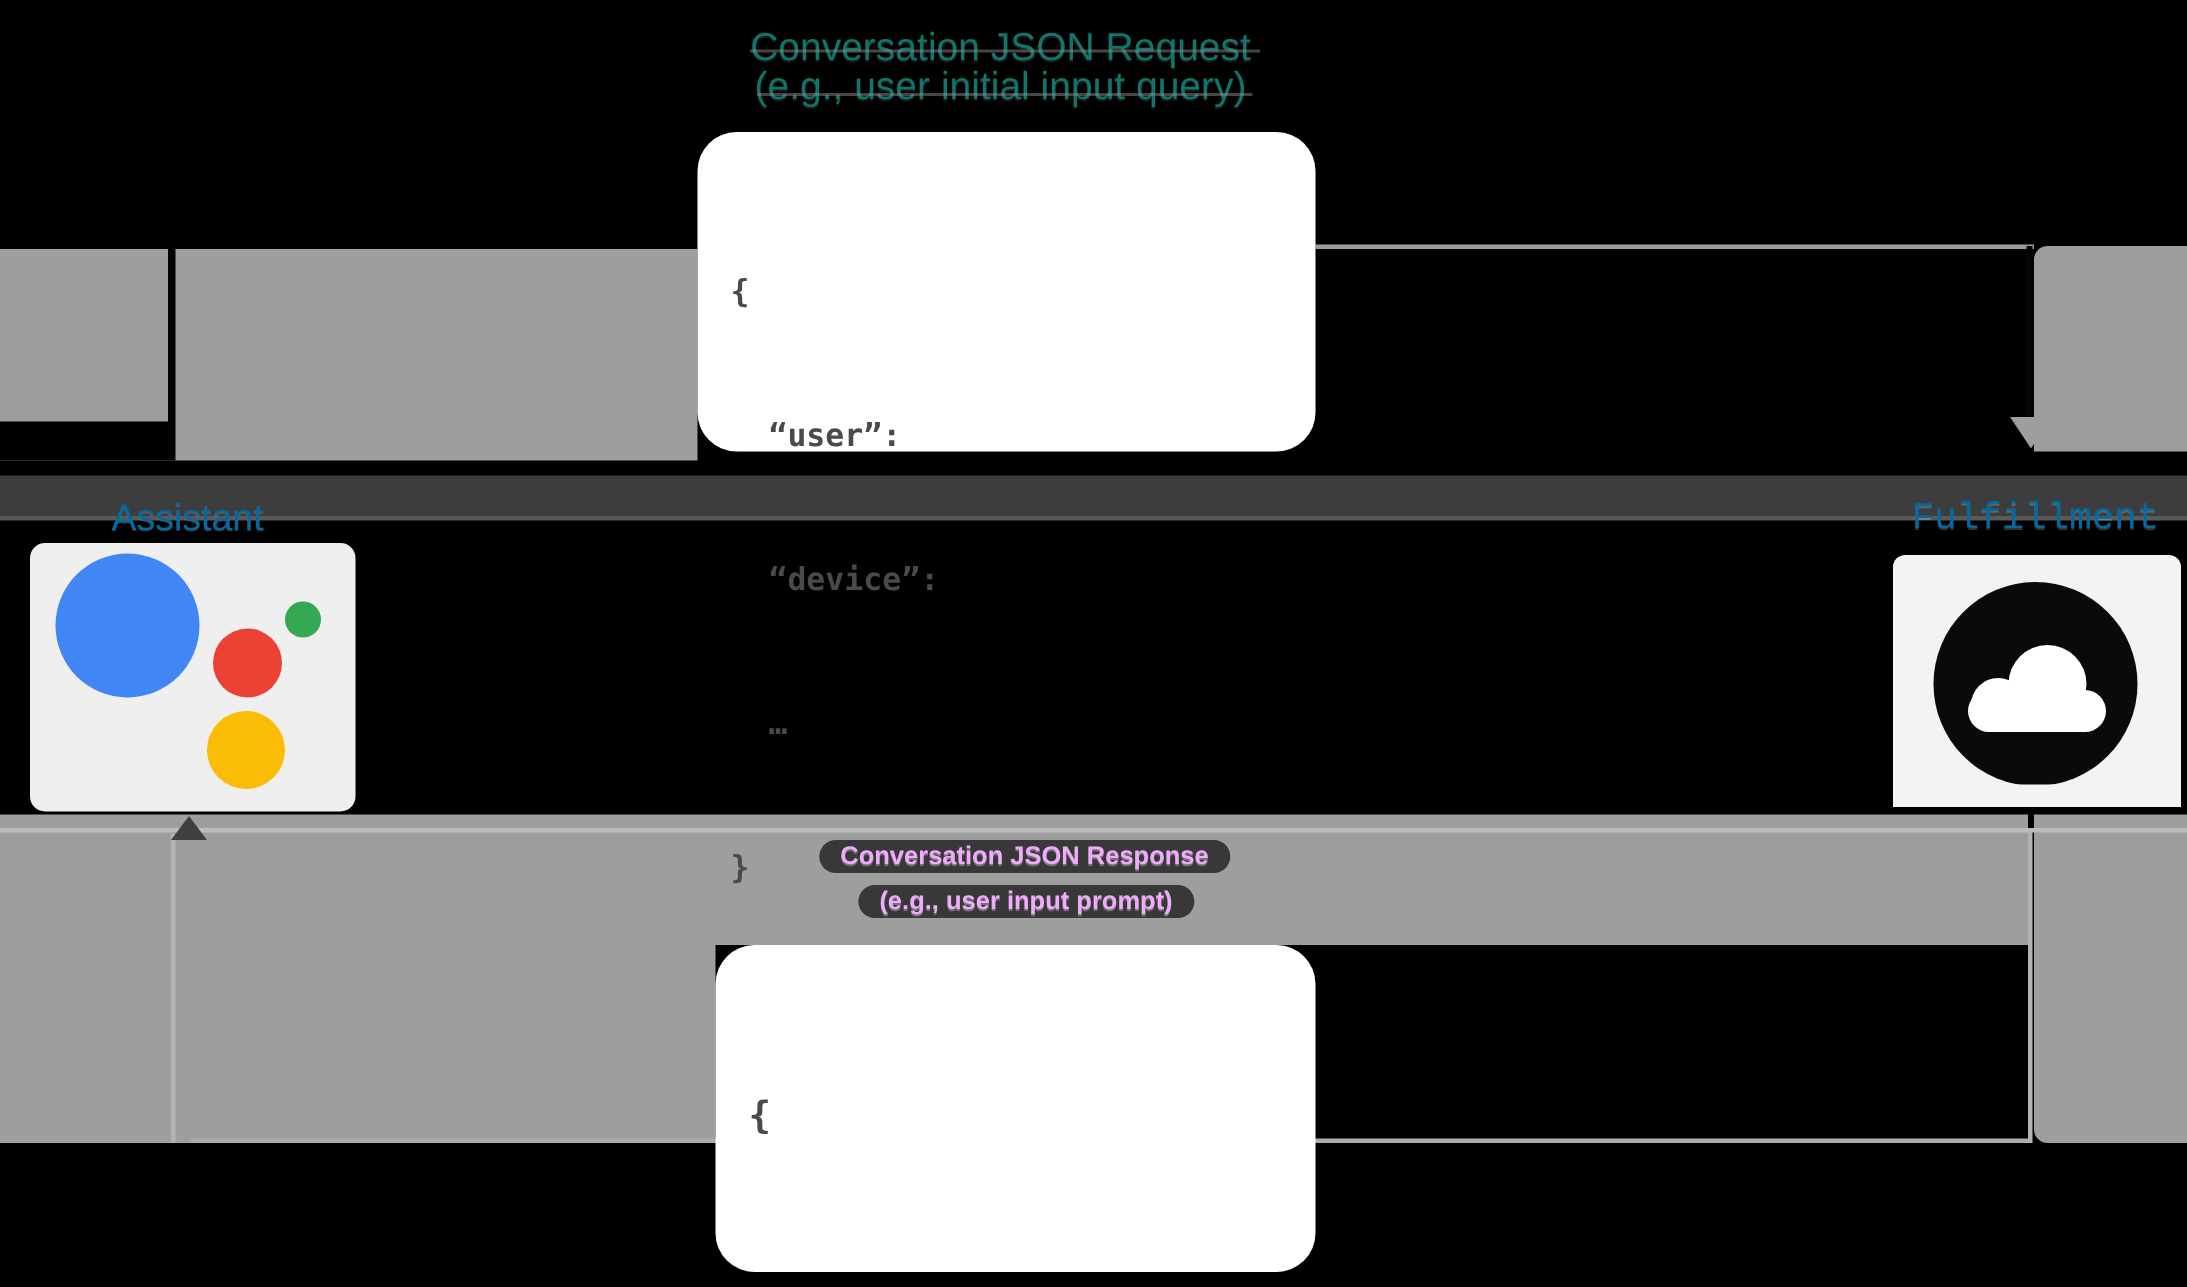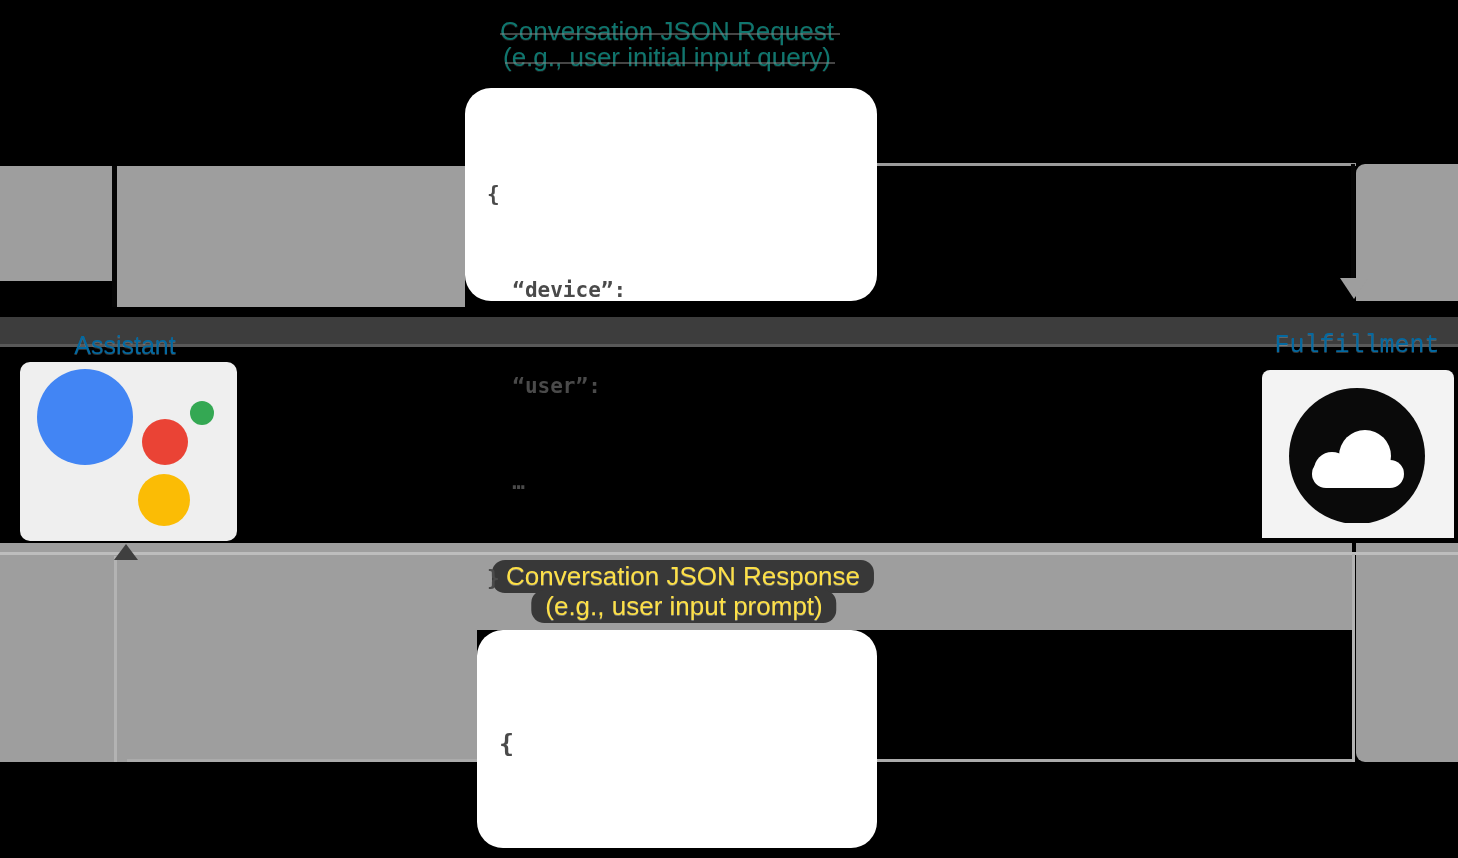--- a/index.html
+++ b/index.html
@@ -54,22 +54,22 @@
   .codebox{background:#fff;border-radius:26px;color:#4a4a4a;
     font-family:"DejaVu Sans Mono", monospace;font-weight:bold;white-space:pre;}
   .box-req{left:465px;top:88px;width:412px;height:213px;padding:26px 0 0 22px;
     font-size:21px;line-height:32px;box-sizing:border-box;}
   .box-resp{left:477px;top:630px;width:400px;height:218px;padding:34px 0 0 22px;
     font-size:25px;line-height:32px;box-sizing:border-box;}
   .codeline{display:block;}
 
   
   .pill{transform:translateX(-50%);background:#383838;border-radius:13px;
-    color:#fde047;font-size:26px;white-space:nowrap;padding:1px 14px;
-    text-shadow:0 1px 0 rgba(255,255,255,0.30);}
+    color:#f0abfc;font-size:17px;white-space:nowrap;padding:1px 14px;
+    text-shadow:0 1px 0 rgba(255,255,255,0.30);font-weight:bold;}
 </style>
 </head>
 <body>
 
 <div class="stage">
 
   <div class="abs caption-top" style="top:16px;">Conversation JSON Request</div>
   <div class="abs caption-top" style="top:42px;">(e.g., user initial input query)</div>
   <div class="abs streak" style="left:500px;top:33px;width:340px;"></div>
   <div class="abs streak" style="left:505px;top:62px;width:330px;"></div>
@@ -117,22 +117,22 @@
   <div class="abs ln-resp-762"></div>
   <div class="abs ln-resp-shaft-left"></div>
   <div class="abs ln-resp-shaft-right"></div>
   <div class="abs ah-up"></div>
 
   <div class="abs pill" style="left:683px;top:560px;">Conversation JSON Response</div>
   <div class="abs pill" style="left:684px;top:590px;">(e.g., user input prompt)</div>
 
   <div class="abs codebox box-req">
     <span class="codeline">{</span>
+    <span class="codeline">  “user”:</span>
     <span class="codeline">  “device”:</span>
-    <span class="codeline">  “user”:</span>
     <span class="codeline">  …</span>
     <span class="codeline">}</span>
   </div>
 
   <div class="abs codebox box-resp">
     <span class="codeline">{</span>
     
     
     
   </div>

